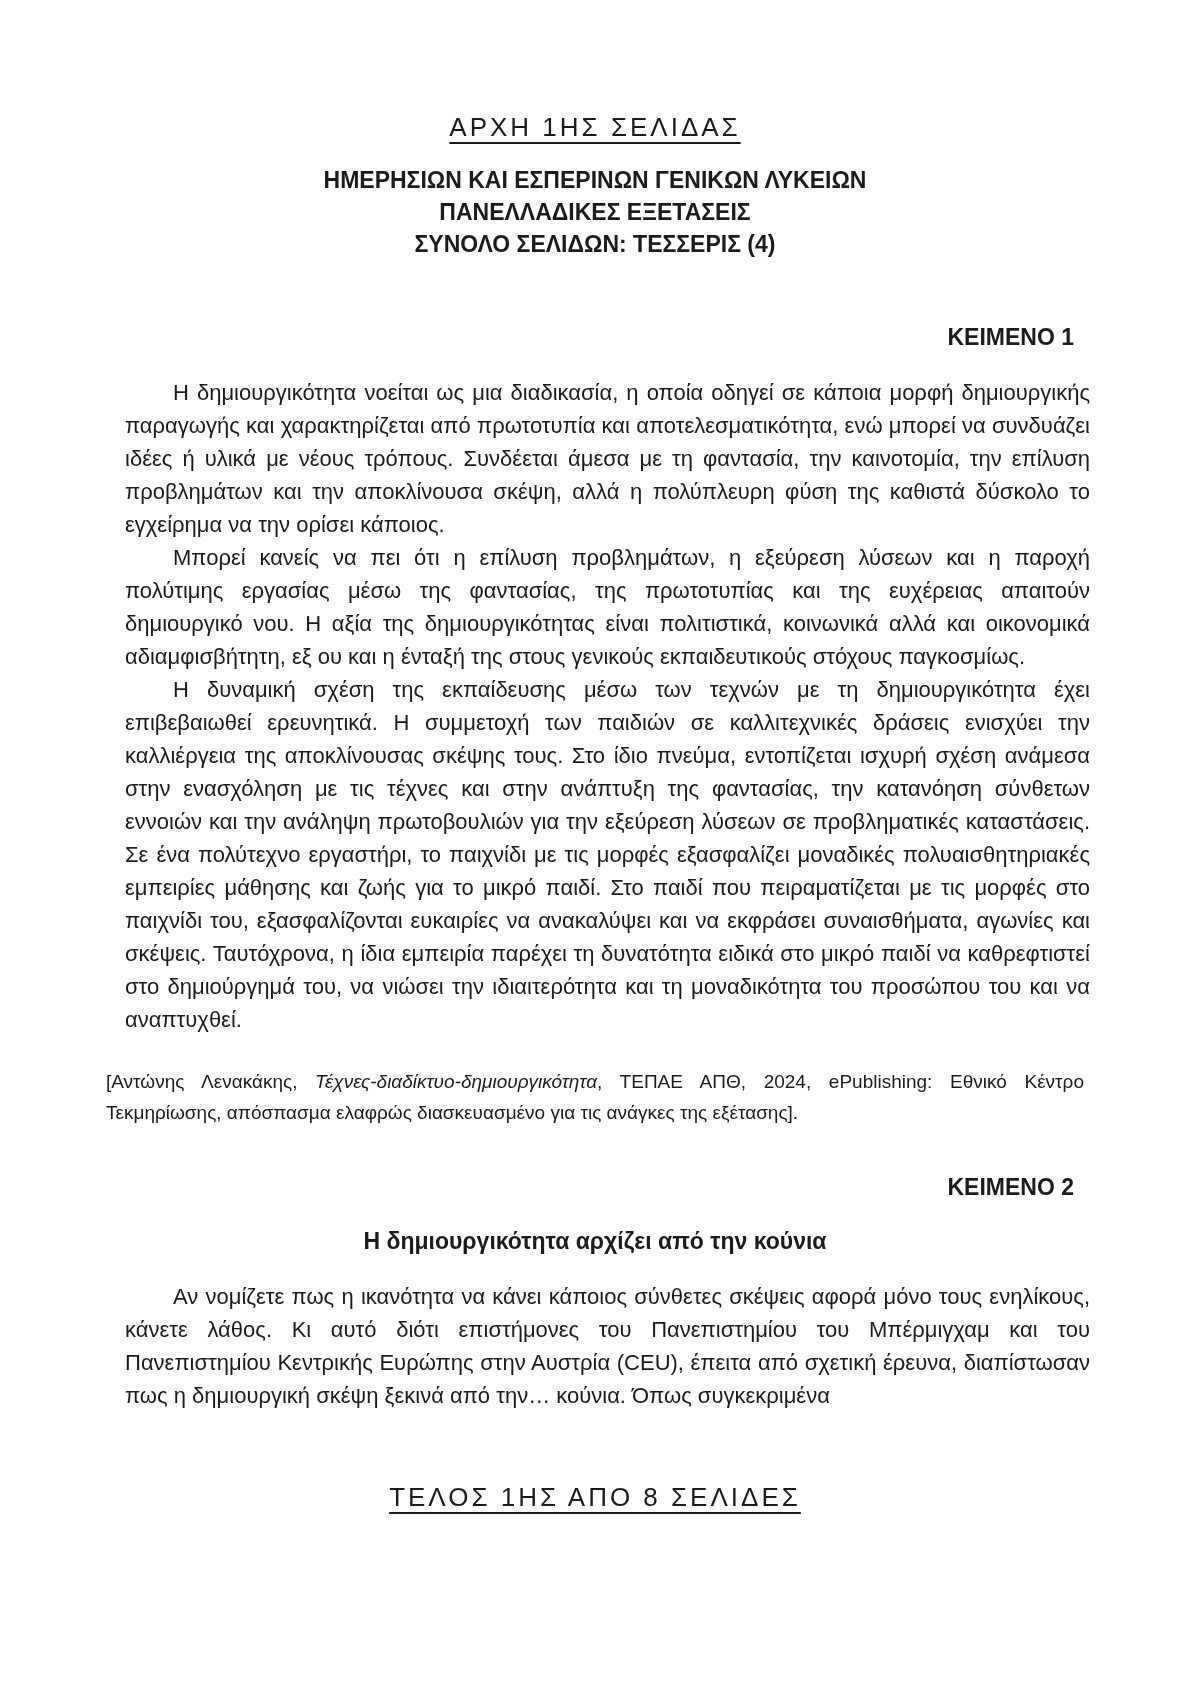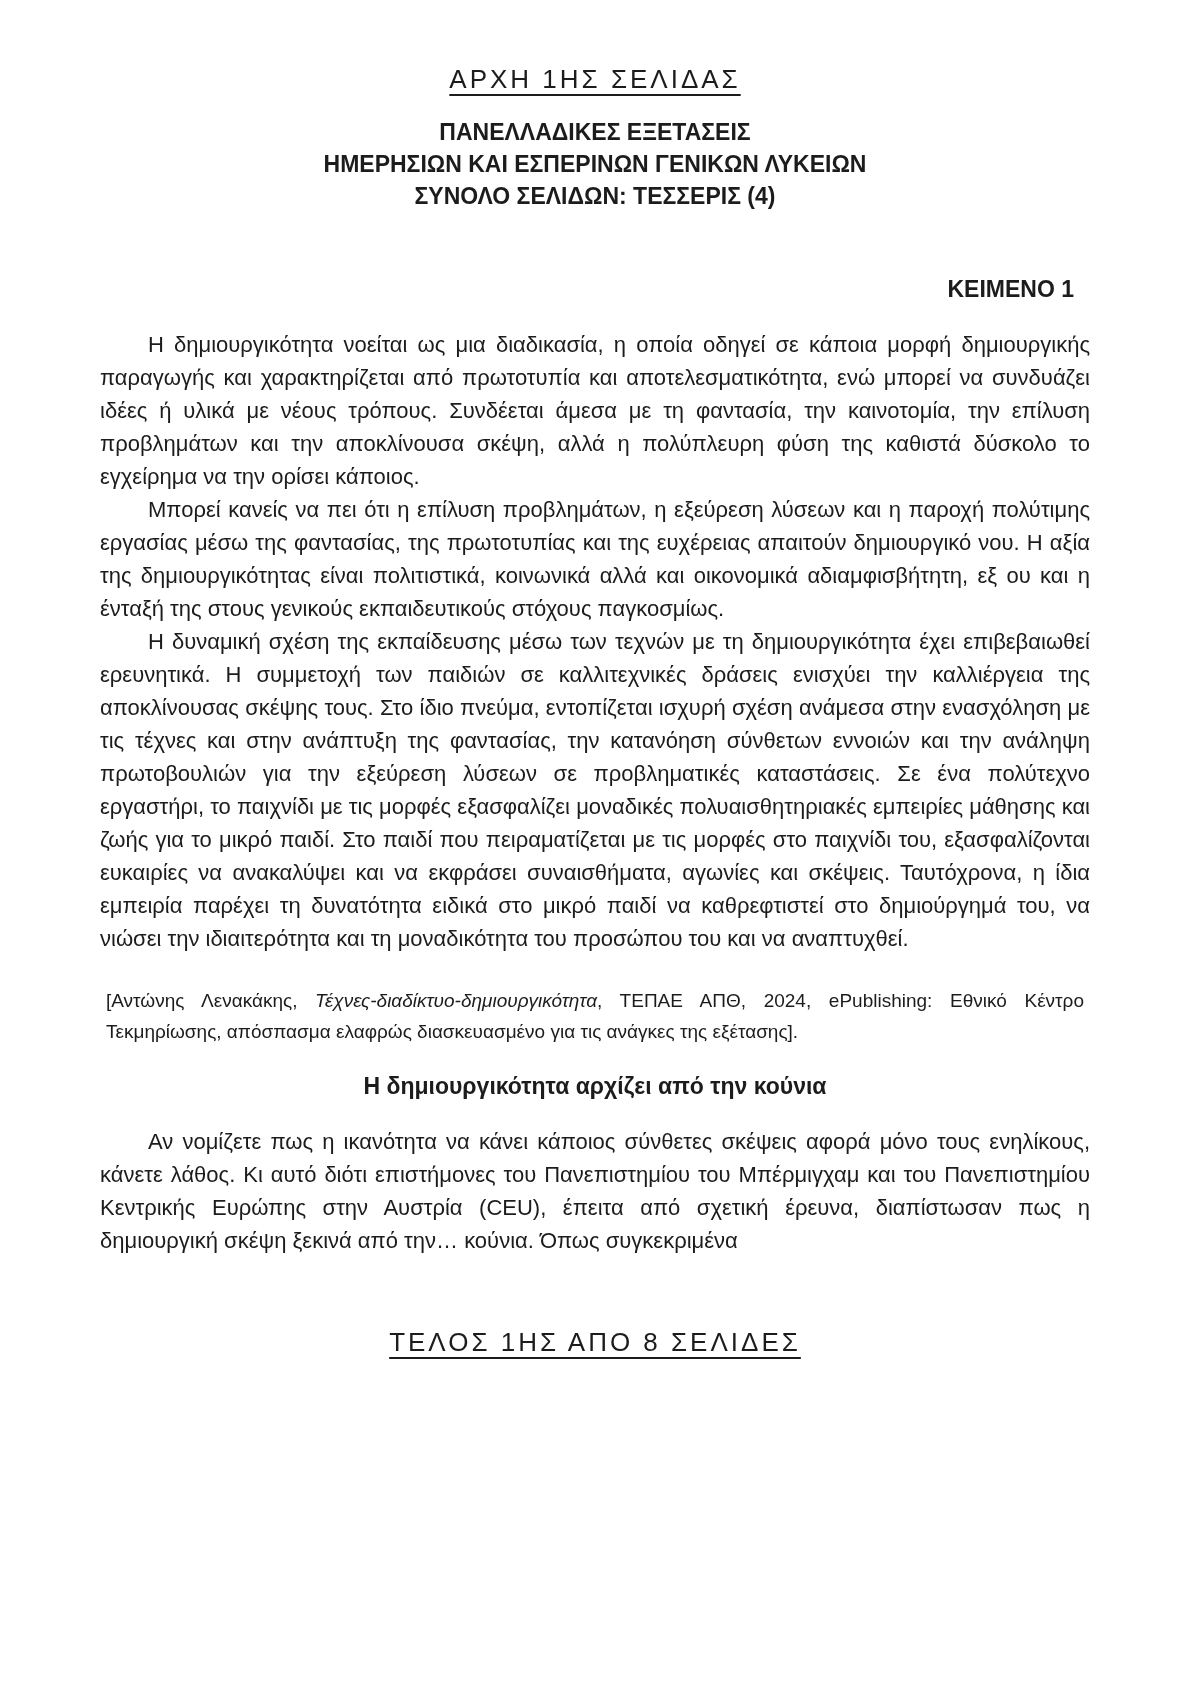--- a/index.html
+++ b/index.html
@@ -23,20 +23,21 @@
     text-align: center;
   }
   .hdr-line {
     font-size: 26px;
     line-height: 42px;
     letter-spacing: 3px;
     text-decoration: underline;
     text-underline-offset: 6px;
     text-decoration-thickness: 2px;
     white-space: nowrap;
+    margin-top: 48px;
   }
   .title-block {
     margin-top: 16px;
     text-align: center;
   }
   .title-line {
     font-size: 23px;
     font-weight: bold;
     line-height: 32px;
     white-space: nowrap;
@@ -52,20 +53,21 @@
   .section-subheading {
     margin: 0;
     margin-top: 24px;
     text-align: center;
     font-size: 23px;
     font-weight: bold;
     line-height: 30px;
   }
   .body-text {
     margin-top: 24px;
+    margin-left: 25px;
   }
   .body-text p {
     margin: 0;
     font-size: 22px;
     line-height: 33px;
     text-align: justify;
     text-indent: 48px;
   }
   .attribution {
     margin: 6px;
@@ -97,36 +99,37 @@
 </head>
 <body>
 
 <div class="page">
 
   <div class="page-header">
     <div class="hdr-line">ΑΡΧΗ 1ΗΣ ΣΕΛΙΔΑΣ</div>
   </div>
 
   <div class="title-block">
+    <div class="title-line">ΗΜΕΡΗΣΙΩΝ ΚΑΙ ΕΣΠΕΡΙΝΩΝ ΓΕΝΙΚΩΝ ΛΥΚΕΙΩΝ</div>
     <div class="title-line">ΠΑΝΕΛΛΑΔΙΚΕΣ ΕΞΕΤΑΣΕΙΣ</div>
-    <div class="title-line">ΗΜΕΡΗΣΙΩΝ ΚΑΙ ΕΣΠΕΡΙΝΩΝ ΓΕΝΙΚΩΝ ΛΥΚΕΙΩΝ</div>
     <div class="title-line">ΣΥΝΟΛΟ ΣΕΛΙΔΩΝ: ΤΕΣΣΕΡΙΣ (4)</div>
   </div>
 
   <section class="section-text1">
     <h2 class="section-heading">ΚΕΙΜΕΝΟ 1</h2>
     <div class="body-text">
       <p>Η δημιουργικότητα νοείται ως μια διαδικασία, η οποία οδηγεί σε κάποια μορφή δημιουργικής παραγωγής και χαρακτηρίζεται από πρωτοτυπία και αποτελεσματικότητα, ενώ μπορεί να συνδυάζει ιδέες ή υλικά με νέους τρόπους. Συνδέεται άμεσα με τη φαντασία, την καινοτομία, την επίλυση προβλημάτων και την αποκλίνουσα σκέψη, αλλά η πολύπλευρη φύση της καθιστά δύσκολο το εγχείρημα να την ορίσει κάποιος.</p>
       <p>Μπορεί κανείς να πει ότι η επίλυση προβλημάτων, η εξεύρεση λύσεων και η παροχή πολύτιμης εργασίας μέσω της φαντασίας, της πρωτοτυπίας και της ευχέρειας απαιτούν δημιουργικό νου. Η αξία της δημιουργικότητας είναι πολιτιστικά, κοινωνικά αλλά και οικονομικά αδιαμφισβήτητη, εξ ου και η ένταξή της στους γενικούς εκπαιδευτικούς στόχους παγκοσμίως.</p>
       <p>Η δυναμική σχέση της εκπαίδευσης μέσω των τεχνών με τη δημιουργικότητα έχει επιβεβαιωθεί ερευνητικά. Η συμμετοχή των παιδιών σε καλλιτεχνικές δράσεις ενισχύει την καλλιέργεια της αποκλίνουσας σκέψης τους. Στο ίδιο πνεύμα, εντοπίζεται ισχυρή σχέση ανάμεσα στην ενασχόληση με τις τέχνες και στην ανάπτυξη της φαντασίας, την κατανόηση σύνθετων εννοιών και την ανάληψη πρωτοβουλιών για την εξεύρεση λύσεων σε προβληματικές καταστάσεις. Σε ένα πολύτεχνο εργαστήρι, το παιχνίδι με τις μορφές εξασφαλίζει μοναδικές πολυαισθητηριακές εμπειρίες μάθησης και ζωής για το μικρό παιδί. Στο παιδί που πειραματίζεται με τις μορφές στο παιχνίδι του, εξασφαλίζονται ευκαιρίες να ανακαλύψει και να εκφράσει συναισθήματα, αγωνίες και σκέψεις. Ταυτόχρονα, η ίδια εμπειρία παρέχει τη δυνατότητα ειδικά στο μικρό παιδί να καθρεφτιστεί στο δημιούργημά του, να νιώσει την ιδιαιτερότητα και τη μοναδικότητα του προσώπου του και να αναπτυχθεί.</p>
     </div>
     <p class="attribution"><span>[Αντώνης Λενακάκης, </span><em>Τέχνες-διαδίκτυο-δημιουργικότητα</em><span>, ΤΕΠΑΕ ΑΠΘ, 2024, ePublishing: Εθνικό Κέντρο Τεκμηρίωσης, απόσπασμα ελαφρώς διασκευασμένο για τις ανάγκες της εξέτασης].</span></p>
   </section>
 
   <section class="section-text2">
+    <h2 class="section-heading">ΚΕΙΜΕΝΟ 2</h2>
     <h3 class="section-subheading">Η δημιουργικότητα αρχίζει από την κούνια</h3>
     <div class="body-text">
       <p>Αν νομίζετε πως η ικανότητα να κάνει κάποιος σύνθετες σκέψεις αφορά μόνο τους ενηλίκους, κάνετε λάθος. Κι αυτό διότι επιστήμονες του Πανεπιστημίου του Μπέρμιγχαμ και του Πανεπιστημίου Κεντρικής Ευρώπης στην Αυστρία (CEU), έπειτα από σχετική έρευνα, διαπίστωσαν πως η δημιουργική σκέψη ξεκινά από την… κούνια. Όπως συγκεκριμένα</p>
     </div>
   </section>
 
   <div class="page-footer">
     <span class="footer-text">ΤΕΛΟΣ 1ΗΣ ΑΠΟ 8 ΣΕΛΙΔΕΣ</span>
   </div>
 

